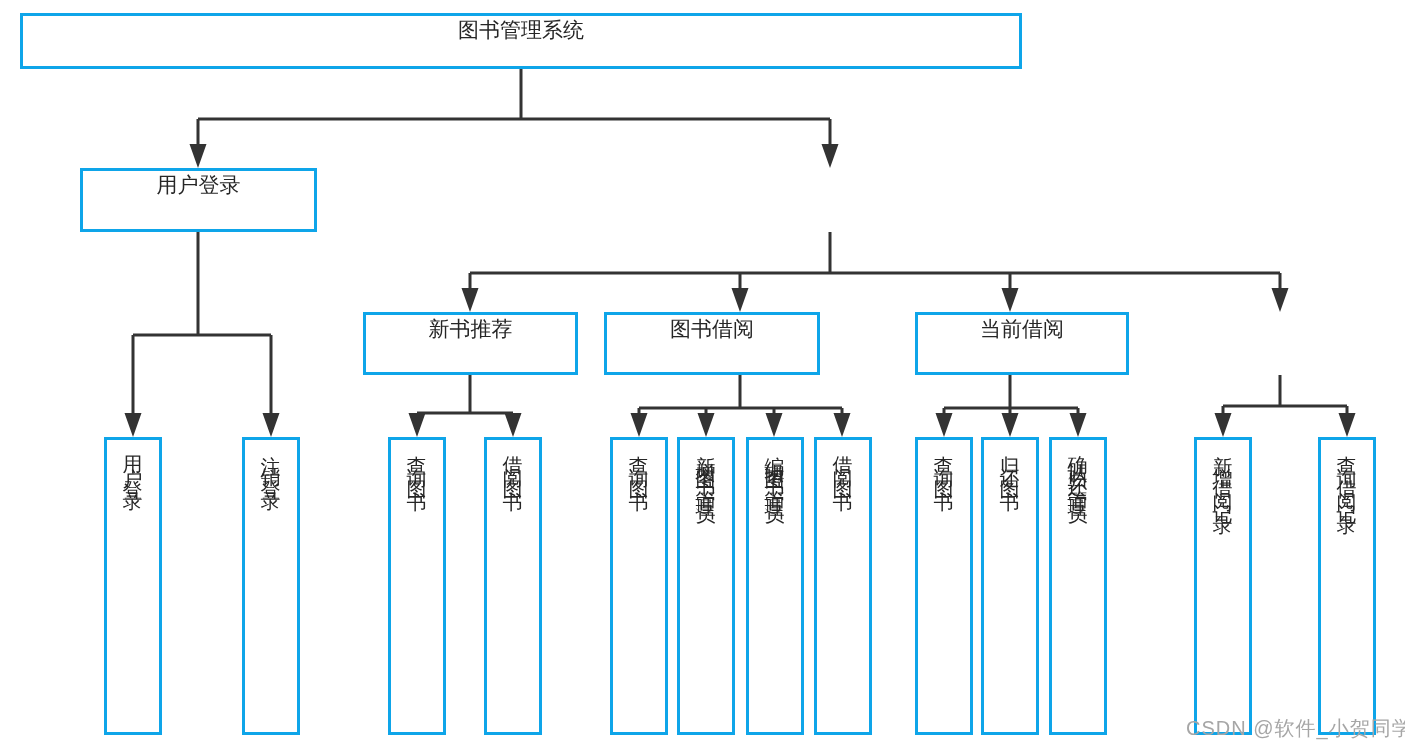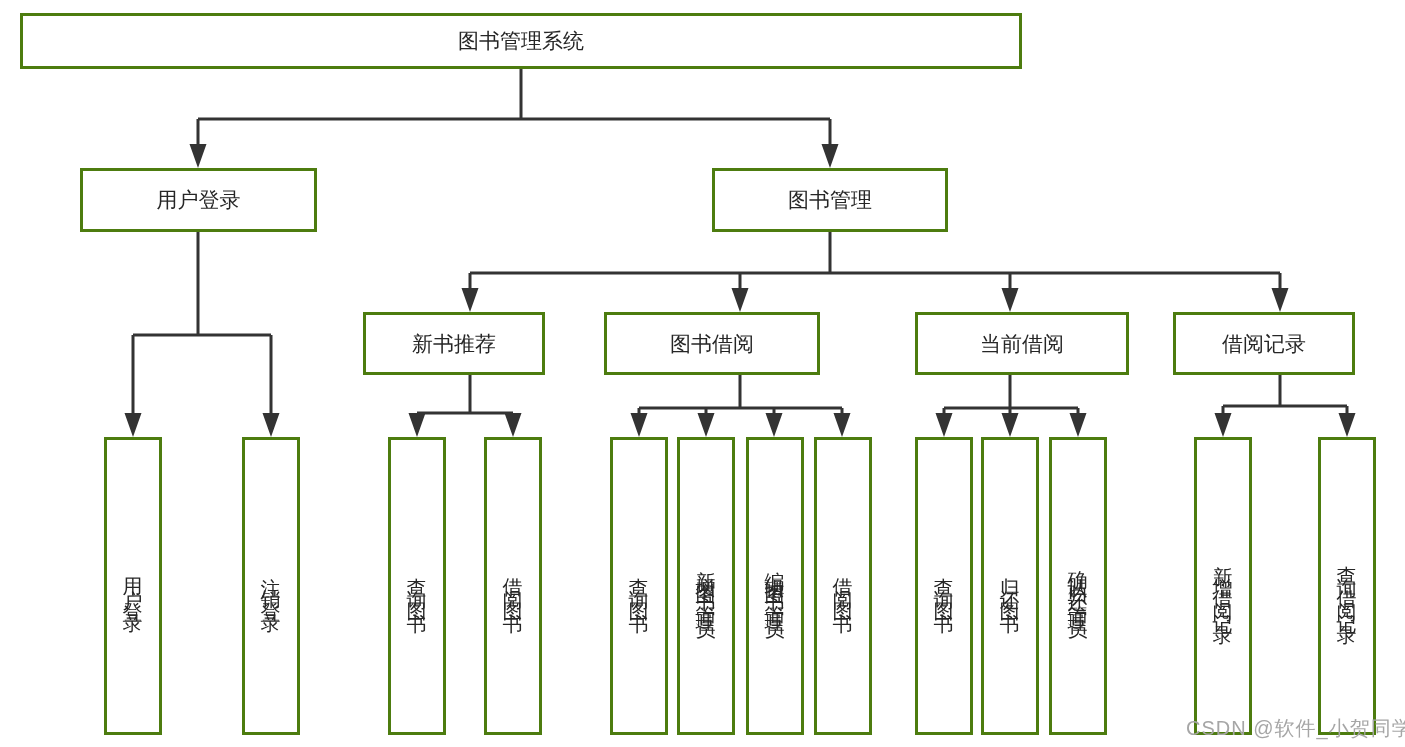--- a/index.html
+++ b/index.html
@@ -9,30 +9,29 @@
     height: 747px;
     background: #ffffff;
     font-family: "Liberation Sans", sans-serif;
     overflow: hidden;
   }
   #wires { position: absolute; left: 0; top: 0; z-index: 1; }
   .box {
     position: absolute;
     box-sizing: border-box;
     background: #ffffff;
-    border: 3px solid #4d7c0f;
+    border: 3px solid #0ea5e9;
     display: flex;
-    align-items: center;
     justify-content: center;
     color: #262626;
     z-index: 2;
   }
   .root  { left: 20px;  top: 13px;  width: 1002px; height: 56px; font-size: 21px; }
   .lvl2  { top: 168px; height: 64px; font-size: 21px; }
-  .lvl3  { top: 312px; height: 63px; width: 182px; font-size: 21px; }
+  .lvl3  { top: 312px; height: 63px; width: 215px; font-size: 21px; }
   .leaf  { top: 437px; height: 298px; width: 58px; font-size: 20px; }
   .vtext {
     writing-mode: vertical-rl;
     text-orientation: mixed;
     letter-spacing: 12px;
     line-height: 1;
     white-space: nowrap;
   }
   .vtext.dense { letter-spacing: 7px; }
   .watermark {
@@ -68,35 +67,29 @@
              M1223 437 l-8.5 -24 h17 Z M1347 437 l-8.5 -24 h17 Z"></path>
   </svg>
 
   <div class="box root">
     <span>图书管理系统</span>
   </div>
 
   <div class="box lvl2" style="left:80px; width:237px;">
     <span>用户登录</span>
   </div>
-  <div class="box lvl2" style="left:712px; width:236px;">
-    <span>图书管理</span>
-  </div>
 
   <div class="box lvl3" style="left:363px;">
     <span>新书推荐</span>
   </div>
   <div class="box lvl3" style="left:604px; width:216px;">
     <span>图书借阅</span>
   </div>
   <div class="box lvl3" style="left:903px; width:214px;margin-left:12px;">
     <span>当前借阅</span>
-  </div>
-  <div class="box lvl3" style="left:1173px;">
-    <span>借阅记录</span>
   </div>
 
   <div class="box leaf" style="left:104px;">
     <span class="vtext">用户登录</span>
   </div>
   <div class="box leaf" style="left:242px;">
     <span class="vtext">注销登录</span>
   </div>
 
   <div class="box leaf" style="left:388px;">

